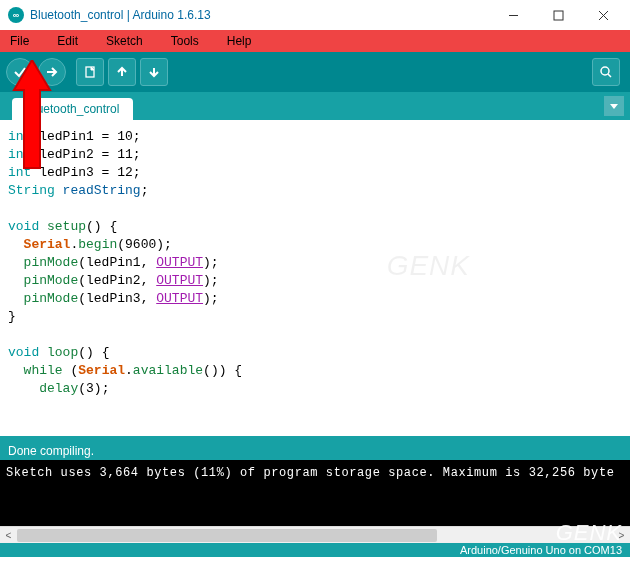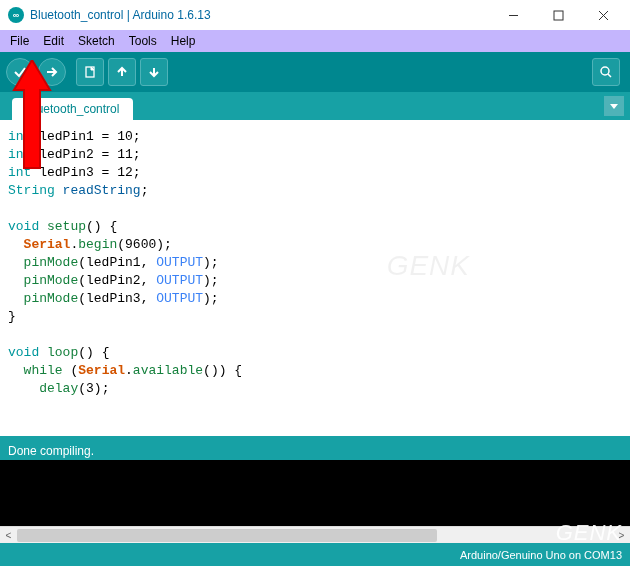--- a/index.html
+++ b/index.html
@@ -36,22 +36,22 @@
     display: flex; align-items: center; justify-content: center;
     color: #333;
   }
   .win-btn svg { stroke: #333; stroke-width: 1; fill: none; }
   
   .menubar {
     height: 22px;
     display: flex;
     align-items: center;
     padding: 0 4px;
-    gap: 2px;
-    background: #c4b5fd;
+    gap: 16px;
+    background: #ef4444;
   }
   .menubar .menu-item { padding: 2px 6px; }
   
   .toolbar {
     height: 40px;
     background: #00878f;
     display: flex;
     align-items: center;
     padding: 0 6px;
   }
@@ -108,21 +108,21 @@
     line-height: 18px;
     padding: 8px 8px;
     white-space: pre;
     overflow: hidden;
     position: relative;
     color: #000;
   }
   .kw-type   { color: #00979c; }
   .kw-func   { color: #15803d; }      
   .kw-obj    { color: #d35400; font-weight: bold; } 
-  .kw-const  { color: #3b82f6; }      
+  .kw-const  { color: #a21caf; text-decoration: underline; }      
   .kw-str    { color: #005c9c; }
   
   .watermark {
     position: absolute;
     color: rgba(0,0,0,0.06);
     font-size: 28px;
     font-weight: normal;
     font-style: italic;
     pointer-events: none;
     font-family: Arial, sans-serif;
@@ -164,21 +164,21 @@
   }
   .hscroll .track { flex: 1; height: 100%; position: relative; }
   .hscroll .thumb {
     position: absolute; left: 0; top: 2px;
     width: 420px; height: 13px;
     background: #cdcdcd;
     border-radius: 2px;
   }
   
   .footer {
-    height: 23px;
+    height: 14px;
     background: #17a1a5;
     color: #fff;
     font-size: 11px;
     display: flex;
     justify-content: flex-end;
     align-items: center;
     padding: 0 8px;
     position: relative;
   }
   
@@ -289,21 +289,21 @@
 
 <span class="kw-type">void</span><span class="kw-func"> loop</span><span>() {</span>
 <span>  </span><span class="kw-func">while</span><span> (</span><span class="kw-obj">Serial</span><span>.</span><span class="kw-func">available</span><span>()) {</span>
 <span>    </span><span class="kw-func">delay</span><span>(3);</span>
 </div>
 
 <div class="status">
   <span>Done compiling.</span>
 </div>
 
-<div class="console"></div>
+<div class="console"><div>Sketch uses 3,664 bytes (11%) of program storage space. Maximum is 32,256 byte</div></div>
 
 <div class="hscroll">
   <div class="arrow">&lt;</div>
   <div class="track">
     <div class="thumb"></div>
   </div>
   <div class="arrow">&gt;</div>
 </div>
 
 <div class="footer">

